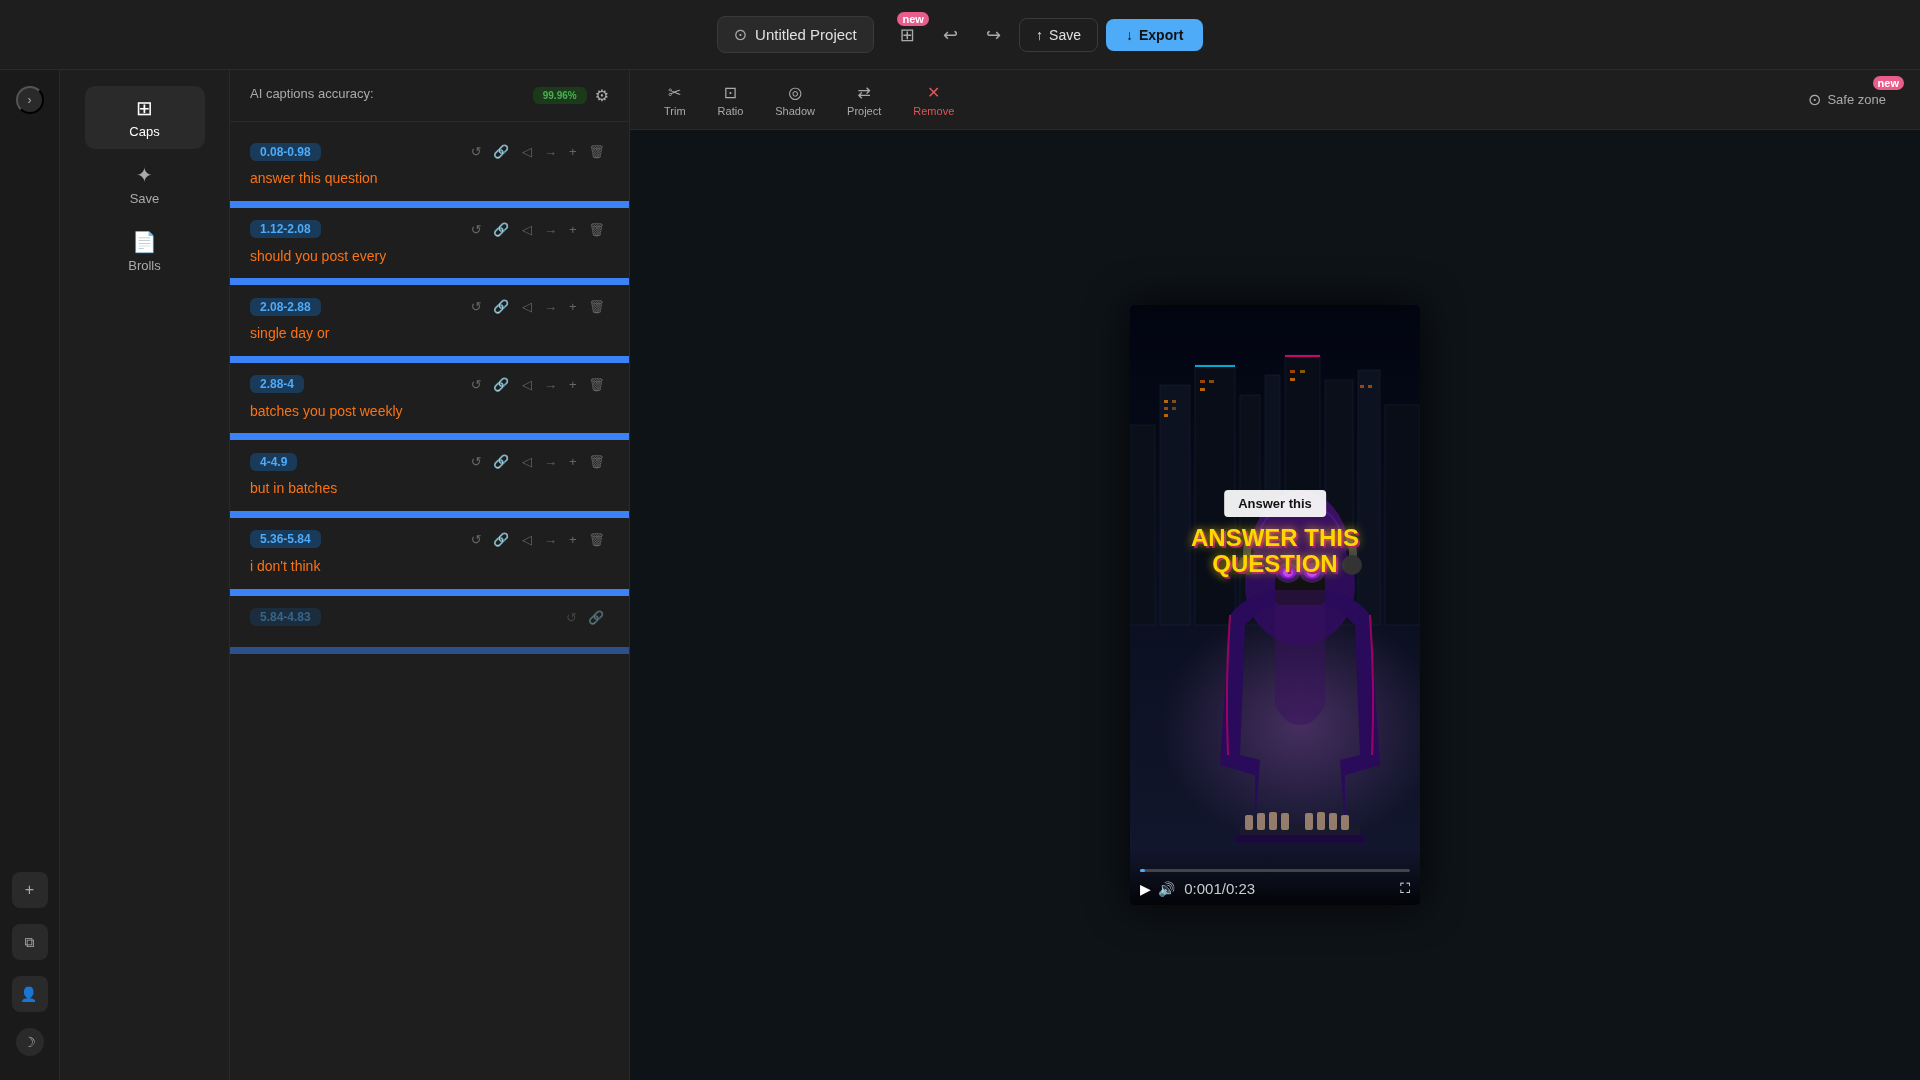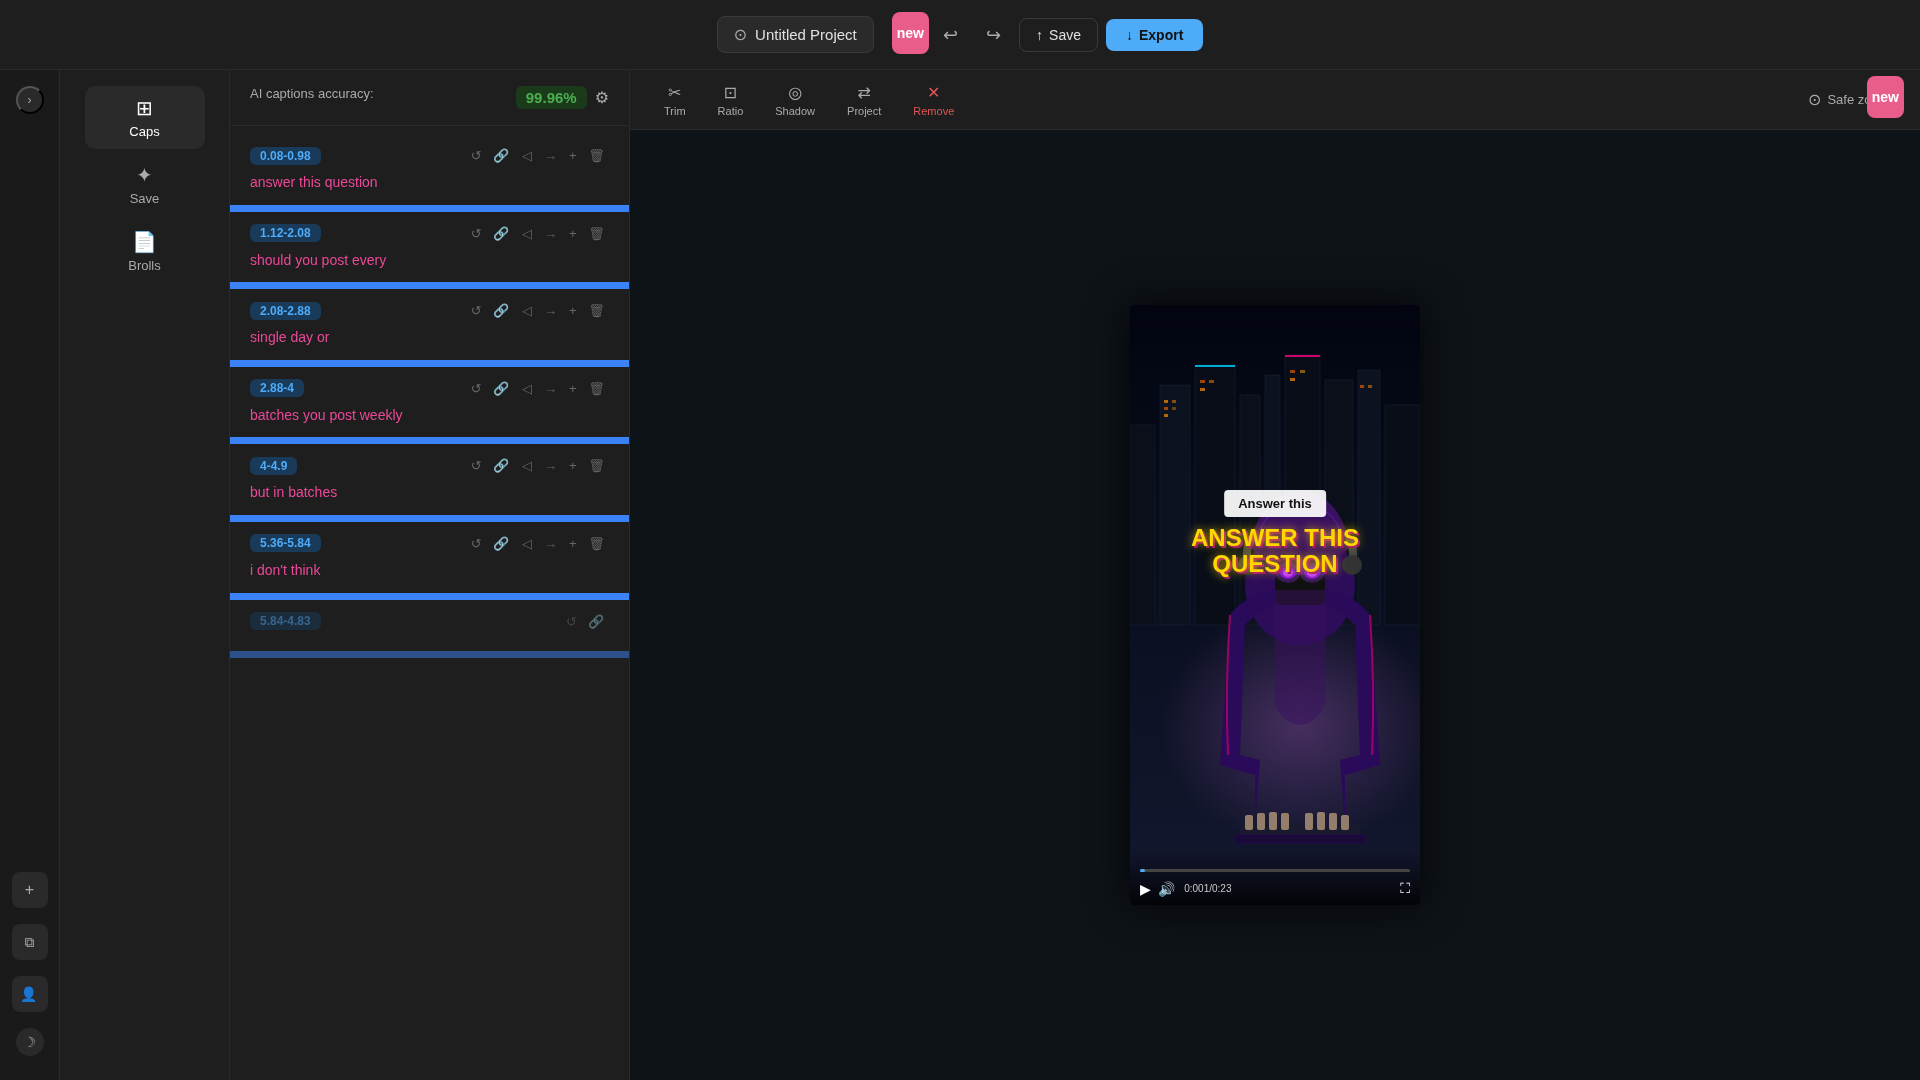--- a/index.html
+++ b/index.html
@@ -55,22 +55,22 @@
       gap: 6px;
       font-size: 14px;
       position: relative;
     }
     .new-badge {
       position: absolute;
       top: -6px;
       right: -4px;
       background: #e85d8a;
       color: white;
-      font-size: 14px;
-      padding: 13px 5px;
+      font-size: 11px;
+      padding: 1px 5px;
       border-radius: 8px;
       font-weight: 700;
     }
     .btn-save {
       background: transparent;
       border: 1px solid #3a3a3a;
       border-radius: 8px;
       color: #e0e0e0;
       padding: 8px 16px;
       cursor: pointer;
@@ -207,21 +207,21 @@
       border-bottom: 1px solid #2a2a2a;
       flex-shrink: 0;
     }
     .caption-header-label {
       font-size: 13px;
       color: #aaa;
     }
     .accuracy-badge {
       background: #1a3a1a;
       color: #4caf50;
-      font-size: 15px;
+      font-size: 10px;
       font-weight: 700;
       padding: 3px 10px;
       border-radius: 6px;
     }
     .caption-header-right {
       display: flex;
       align-items: center;
       gap: 8px;
     }
     .gear-btn {
@@ -267,21 +267,21 @@
       background: transparent;
       border: none;
       color: #666;
       cursor: pointer;
       font-size: 13px;
       padding: 2px 4px;
       border-radius: 4px;
     }
     .caption-text {
       font-size: 14px;
-      color: #ec4899;
+      color: #f97316;
       line-height: 1.4;
     }
 
     
     .preview-area {
       flex: 1;
       background: #161b22;
       display: flex;
       flex-direction: column;
       overflow: hidden;
@@ -427,21 +427,21 @@
     }
     .vc-btn {
       background: transparent;
       border: none;
       color: #fff;
       cursor: pointer;
       font-size: 14px;
       padding: 0;
     }
     .video-time {
-      font-size: 10px;
+      font-size: 15px;
       color: #ccc;
     }
     .vc-fullscreen {
       margin-left: auto;
     }
   </style>
 </head>
 <body>
 
 <div class="topbar">

